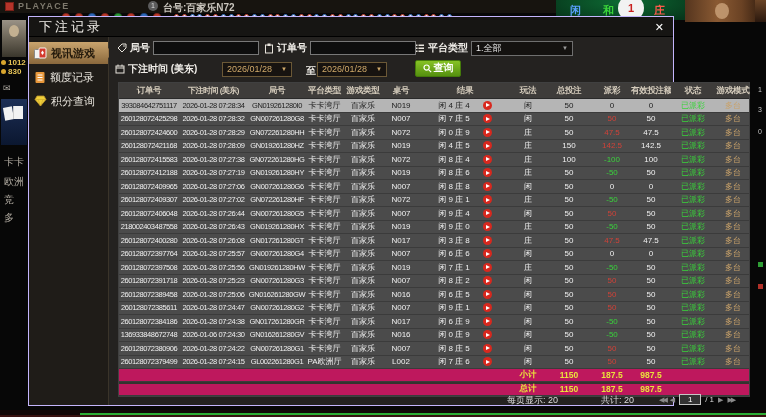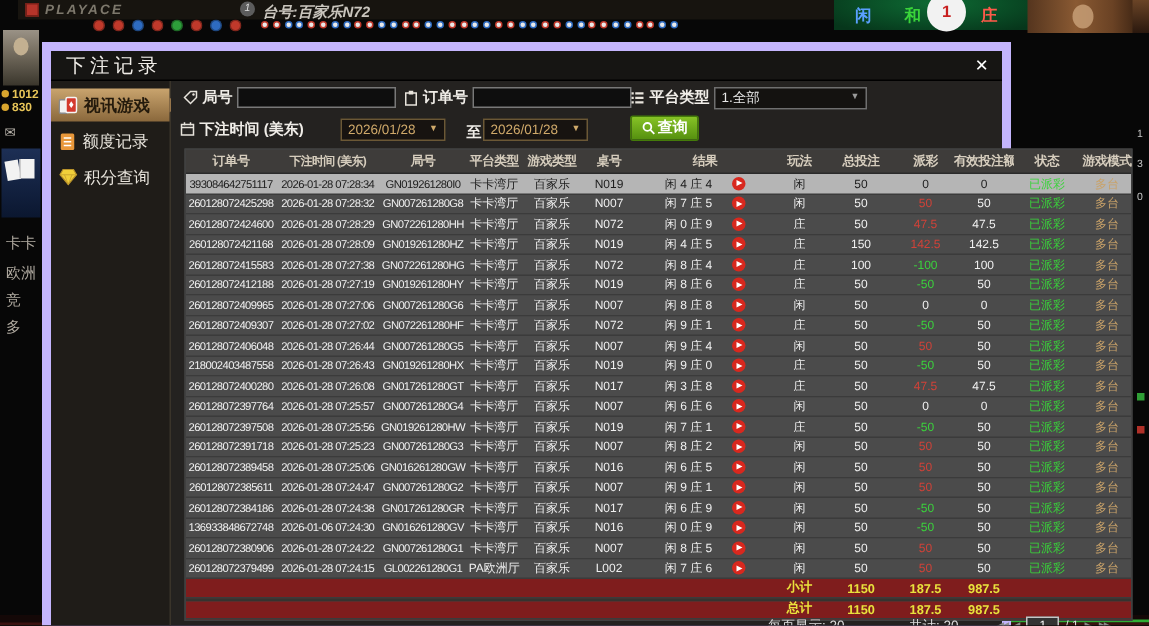--- a/index.html
+++ b/index.html
@@ -1,21 +1,21 @@
 <!DOCTYPE html>
 <html style="--pos: #d04238; --neg: #3ad23c; --paid: #39d43a; --mode: #c9a269; --sumy: #e9e23c; --selbg: #b5b5b5; --green-btn: #86c226;"><head>
 <meta charset="utf-8">
 <style>
   html,body{margin:0;padding:0;background:#000;}
   *{box-sizing:border-box;}
   .stage{position:relative;width:766px;height:417px;overflow:hidden;background:#070707;
          font-family:"Liberation Sans",sans-serif;-webkit-font-smoothing:antialiased;}
 
   
-  .topbar{position:absolute;left:12px;top:0;width:710px;height:13px;background:#17140f;z-index:1;font-style:italic;}
+  .topbar{position:absolute;left:0;top:0;width:710px;height:13px;background:#17140f;z-index:1;}
   .logo-box{position:absolute;left:5px;top:2px;width:9px;height:9px;background:#b5342a;border:1px solid #7a2018;}
   .logo-text{position:absolute;left:18px;top:1px;font-size:9px;font-weight:bold;color:#7d786c;letter-spacing:1.5px;}
   .session-badge{position:absolute;left:148px;top:1px;width:10px;height:10px;border-radius:50%;background:#5c5c5c;color:#ddd;
                  font-size:7px;text-align:center;line-height:10px;}
   .table-label{position:absolute;left:163px;top:1px;font-size:10px;font-weight:bold;color:#c9c5bd;}
   .round-label{position:absolute;left:420px;top:1px;font-size:10px;font-weight:bold;color:#98948c;}
   .felt{position:absolute;left:556px;top:0;width:134px;height:20px;z-index:1;
         background:radial-gradient(ellipse at 50% 10%,#0e6b34,#06361b 90%);display:flex;align-items:center;}
   .felt span{font-size:11px;font-weight:bold;}
   .felt .fp{color:#5aa0ff;margin-left:14px;}
@@ -45,22 +45,22 @@
   .right-strip{position:absolute;left:755px;top:0;width:11px;height:417px;z-index:1;}
   .rs-video{position:absolute;left:0;top:0;width:11px;height:22px;background:linear-gradient(#6a4426,#2a180e);}
   .rs-d{position:absolute;left:3px;font-size:7px;color:#c5c5c5;}
   .rs-dot{position:absolute;left:3px;width:5px;height:5px;}
 
   .bottom-strip{position:absolute;left:0;top:410px;width:766px;height:7px;background:#140807;z-index:1;}
   .bottom-strip::before{content:"";position:absolute;left:80px;top:3px;width:686px;height:2px;background:#2fae35;}
   .bottom-strip::after{content:"";position:absolute;left:0;top:5px;width:766px;height:2px;background:#3a1210;}
 
   
-  .modal{position:absolute;left:28px;top:28px;width:646px;height:390px;background:#242220;
-         border:6px solid #c4b5fd;z-index:10;}
+  .modal{position:absolute;left:28px;top:16px;width:646px;height:390px;background:#242220;
+         border:1px solid #c4b5fd;z-index:10;}
   .mtitle{height:20px;background:#161513;display:flex;align-items:center;padding-left:10px;
           font-size:13px;color:#f0ede8;letter-spacing:3px;border-bottom:1px solid #000;}
   .mclose{position:absolute;right:9px;top:4px;font-size:11px;color:#fff;cursor:pointer;line-height:12px;letter-spacing:0;}
   .mbody{display:flex;height:368px;}
   .sidebar{width:80px;background:#1f1c18;border-right:1px solid #3a342a;padding-top:3px;}
   .side-item{position:relative;height:22px;margin:2px 0;display:flex;align-items:center;gap:4px;
              padding-left:5px;font-size:11px;color:#e8e4dc;cursor:pointer;}
   .side-item.selected{background:linear-gradient(#c9a46e,#8a683c);color:#241a0c;font-weight:bold;}
   .side-item.selected::after{content:"";position:absolute;right:-6px;top:6px;width:0;height:0;
              border-top:5px solid transparent;border-bottom:5px solid transparent;border-left:6px solid #96754a;}
@@ -90,21 +90,21 @@
   .c0{width:60px}.c1{width:69px}.c2{width:58px}.c3{width:37px}.c4{width:40px}.c5{width:36px}
   .c6{width:92px;display:flex;align-items:center;justify-content:center;gap:13px;}
   .c7{width:34px}.c8{width:48px}.c9{width:38px}.c10{width:40px}.c11{width:44px}.c12{width:36px}
   .tiny{font-size:7.5px;letter-spacing:-0.4px;}
   .hc1{font-size:8px;letter-spacing:-0.5px;}
   .pos{color:var(--pos);} .neg{color:var(--neg);}
   .st{color:var(--paid);} .md{color:var(--mode);}
   .playbtn{width:9px;height:9px;border-radius:50%;background:#d8281e;position:relative;flex-shrink:0;cursor:pointer;}
   .playbtn::after{content:"";position:absolute;left:3.5px;top:2.5px;width:0;height:0;
                   border-left:4px solid #fff;border-top:2px solid transparent;border-bottom:2px solid transparent;}
-  .sumrow{height:12.5px;display:flex;align-items:center;background:#7f1d1d;color:var(--sumy);
+  .sumrow{height:12.5px;display:flex;align-items:center;background:#be185d;color:var(--sumy);
           font-size:8.5px;font-weight:bold;border-bottom:1px solid #3b3b3b;}
   .sumdiv{height:2px;background:#35332f;}
   .sp1{width:392px;} .sp2{width:116px;}
 
   
   .pager{position:absolute;left:0;top:357px;width:645px;height:11px;color:#dcdcdc;font-size:9px;}
   .pager span{position:absolute;top:0;}
   .pg-per{left:398px;} .pg-tot{left:492px;}
   .pnav{position:absolute;left:550px;top:0;display:flex;align-items:center;gap:4px;}
   .arr{position:static !important;color:#8a8a8a;font-size:7px;cursor:pointer;letter-spacing:-2px;}

